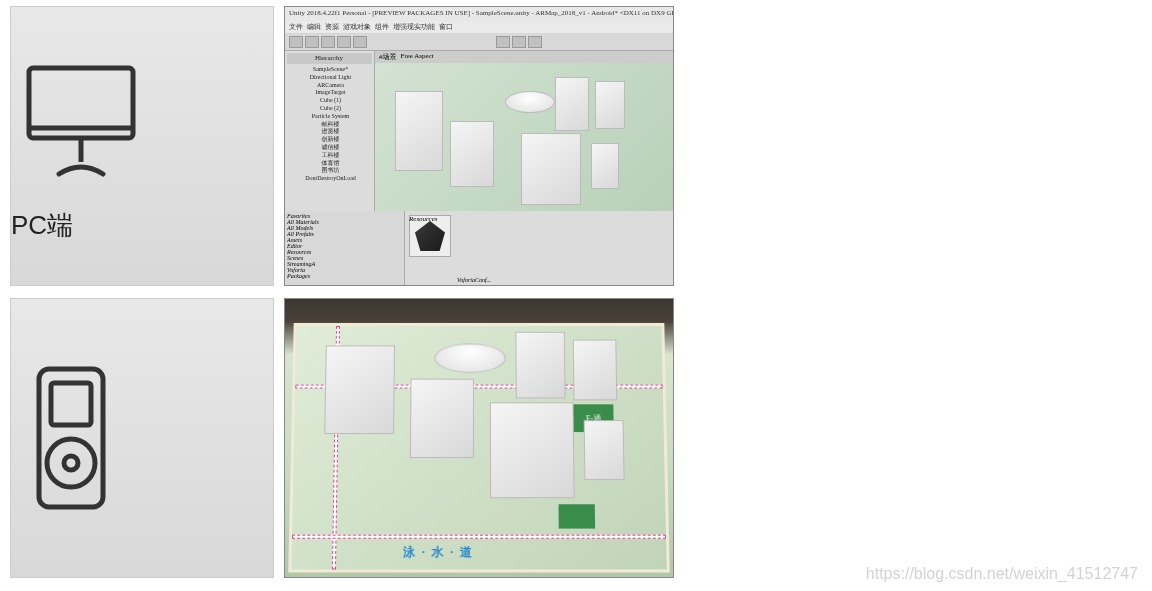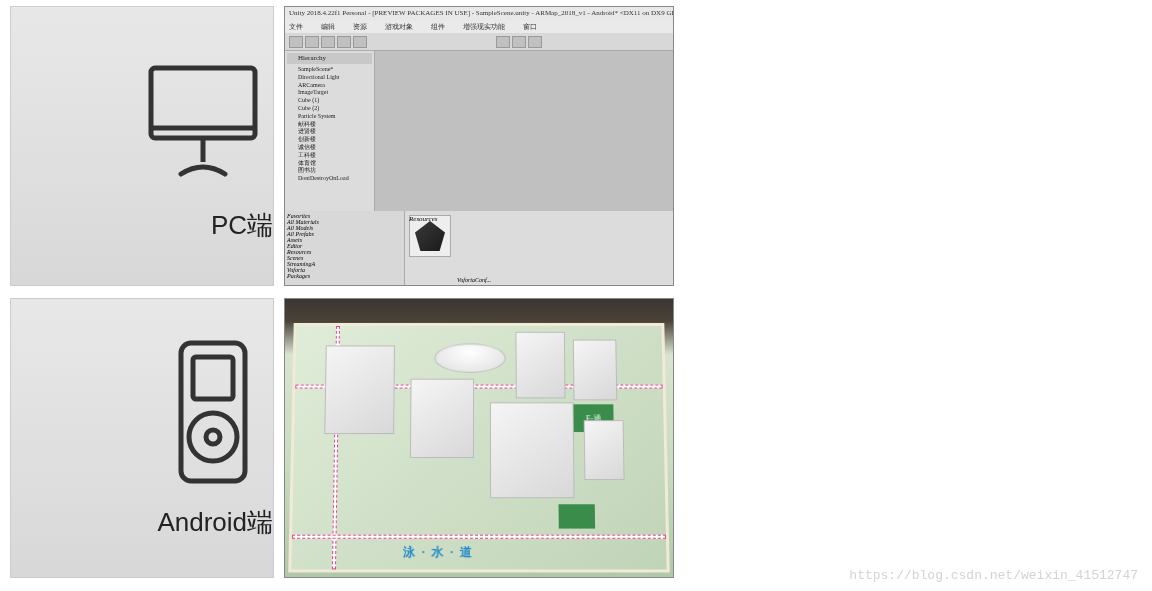--- a/index.html
+++ b/index.html
@@ -15,21 +15,21 @@
       gap: 10px;
       padding: 6px 10px;
     }
     .icon-box {
       width: 264px;
       height: 280px;
       background: linear-gradient(to bottom, #e8e8e8, #d8d8d8);
       border: 1px solid #ccc;
       display: flex;
       flex-direction: column;
-      align-items: flex-end;
+      align-items: flex-start;
       justify-content: center;
       gap: 18px;
     }
     .icon-box svg { display: block; }
     .label {
       font-size: 26px;
       color: #222;
       font-family: "Microsoft YaHei", sans-serif;
     }
     .screenshot {
@@ -50,21 +50,21 @@
       white-space: nowrap;
       overflow: hidden;
     }
     .unity-menubar {
       height: 12px;
       background: #eaeaea;
       font-size: 7px;
       color: #333;
       padding: 1px 4px;
       display: flex;
-      gap: 18px;
+      gap: 4px;
     }
     .unity-toolbar {
       height: 18px;
       background: #d8d8d8;
       border-bottom: 1px solid #aaa;
       display: flex;
       align-items: center;
       padding: 0 4px;
       gap: 2px;
     }
@@ -78,21 +78,21 @@
       padding: 2px;
       line-height: 1.3;
       border-right: 1px solid #aaa;
     }
     .hierarchy-tab {
       font-size: 7px;
       background: #c8c8c8;
       padding: 1px 3px;
       margin-bottom: 2px;
     }
-    .hierarchy div { padding-left: 11px; white-space: nowrap; overflow: hidden; }
+    .hierarchy div { padding-left: 2px; white-space: nowrap; overflow: hidden; text-align: center; }
     .scene-view {
       flex: 1;
       background: linear-gradient(135deg, #d4e2d4 0%, #c8dcc8 40%, #b8d0b8 100%);
       position: relative;
       overflow: hidden;
     }
     .scene-tabs {
       position: absolute; top: 0; left: 0; right: 0; height: 12px;
       background: #ccc; font-size: 7px; display: flex; gap: 4px; padding: 1px 4px;
     }
@@ -141,23 +141,23 @@
       padding: 80px 40px 0 30px;
       font-family: "KaiTi", "STKaiti", serif;
       font-size: 22px;
       line-height: 1.7;
       color: #1a3a6a;
     }
     .desc.android { padding-top: 60px; }
     .watermark {
       position: absolute;
       bottom: 8px; right: 14px;
-      font-size: 13px;
+      font-size: 16px;
       color: rgba(200,200,200,0.8);
-      font-family: Liberation Mono, monospace;
+      font-family: Liberation Sans, sans-serif;
     }
   </style>
 </head>
 <body>
 
 <div class="row">
   <div class="icon-box">
     <svg width="140" height="140" viewBox="0 0 140 140">
       <rect x="18" y="18" width="104" height="70" rx="4" fill="none" stroke="#333" stroke-width="5"></rect>
       <line x1="18" y1="78" x2="122" y2="78" stroke="#333" stroke-width="5"></line>
@@ -202,20 +202,33 @@
         <div>  Particle System</div>
         <div> 献科楼</div>
         <div> 进贤楼</div>
         <div> 创新楼</div>
         <div> 诚信楼</div>
         <div> 工科楼</div>
         <div> 体育馆</div>
         <div> 图书坊</div>
         <div> DontDestroyOnLoad</div>
       </div>
+      <div class="scene-view">
+        <div class="scene-tabs">
+          <span>#场景</span>
+          <span>Free Aspect</span>
+        </div>
+        <div class="building" style="left:20px;top:40px;width:48px;height:80px"></div>
+        <div class="building" style="left:75px;top:70px;width:44px;height:66px"></div>
+        <div class="cylinder" style="left:130px;top:40px;width:50px;height:22px"></div>
+        <div class="building" style="left:180px;top:26px;width:34px;height:54px"></div>
+        <div class="building" style="left:220px;top:30px;width:30px;height:48px"></div>
+        <div class="building" style="left:146px;top:82px;width:60px;height:72px"></div>
+        <div class="building" style="left:216px;top:92px;width:28px;height:46px"></div>
+      </div>
     </div>
     <div class="unity-bottom">
       <div class="project-panel">
         <div>Favorites</div>
         <div> All Materials</div>
         <div> All Models</div>
         <div> All Prefabs</div>
         <div>Assets</div>
         <div> Editor</div>
         <div> Resources</div>
@@ -237,21 +250,20 @@
 </div>
 
 <div class="row">
   <div class="icon-box">
     <svg width="120" height="150" viewBox="0 0 120 150">
       <rect x="28" y="6" width="64" height="138" rx="10" fill="none" stroke="#333" stroke-width="5"></rect>
       <rect x="40" y="20" width="40" height="42" rx="3" fill="none" stroke="#333" stroke-width="5"></rect>
       <circle cx="60" cy="100" r="24" fill="none" stroke="#333" stroke-width="5"></circle>
       <circle cx="60" cy="100" r="7" fill="none" stroke="#333" stroke-width="5"></circle>
     </svg>
-    <div class="label">Android端</div>
   </div>
 
   <div class="screenshot" style="background:#2a2622">
     <div class="android-photo">
       <div class="map-frame">
         <div class="road" style="left:0;top:60px;right:0;height:4px;transform:skewX(-20deg)"></div>
         <div class="road" style="left:40px;top:0;bottom:0;width:4px"></div>
         <div class="road" style="left:0;bottom:30px;right:0;height:4px"></div>
         <div class="green-block" style="right:50px;top:80px;width:40px;height:28px">E-通</div>
         <div class="green-block" style="right:70px;bottom:40px;width:36px;height:24px"></div>

